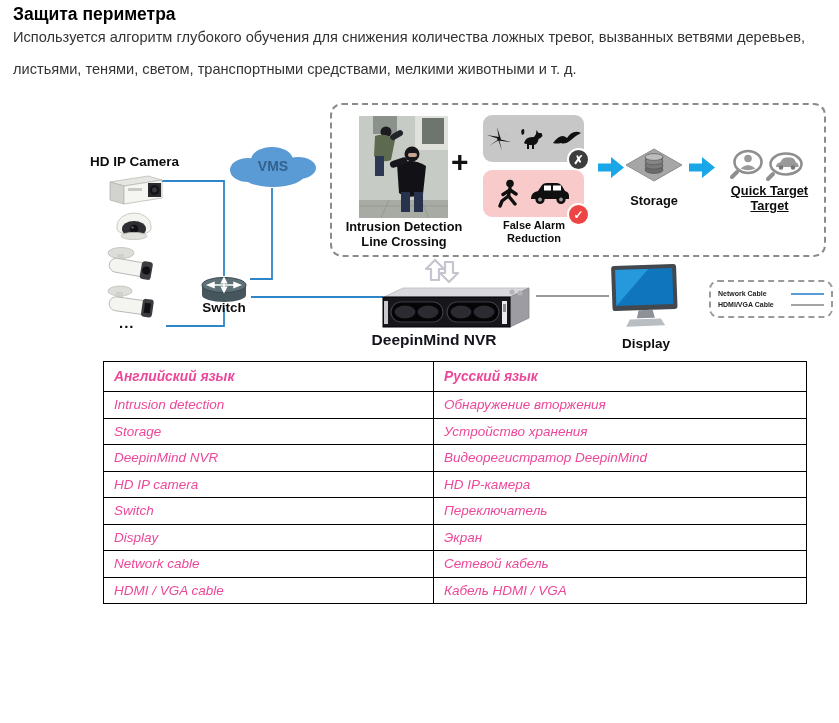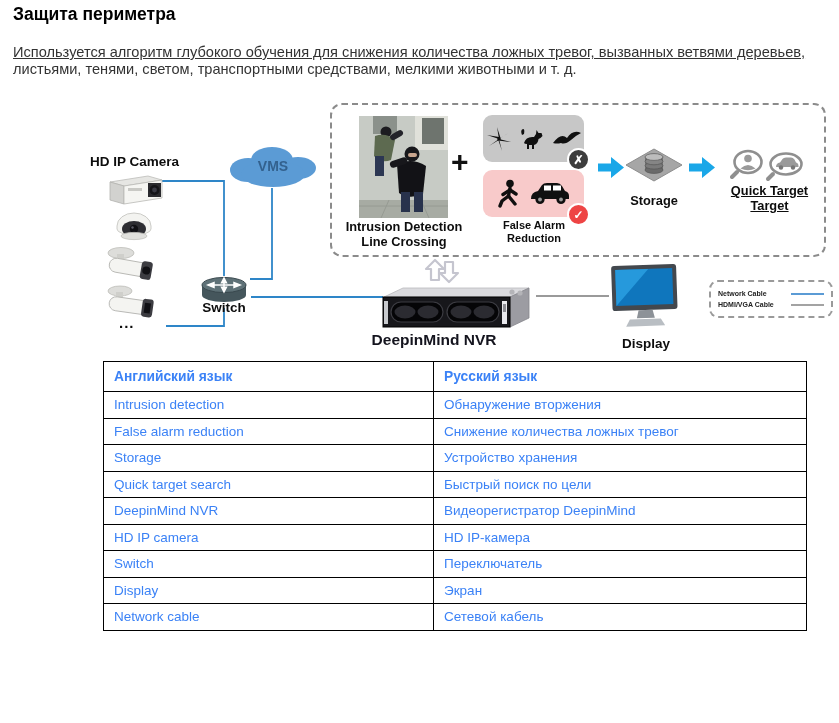--- a/index.html
+++ b/index.html
@@ -9,21 +9,21 @@
     font-family:"Liberation Sans", sans-serif; color:#1a1a1a;
   }
   .abs { position:absolute; }
   .lbl { font-weight:bold; color:#0d0d0d; line-height:1.2; }
   .ctr { text-align:center; }
   .nowrap { white-space:nowrap; }
 
   
   #page-title { left:13px; top:4px; font-size:17.5px; font-weight:bold; color:#000; }
   .intro { left:13px; font-size:14.6px; color:#333; }
-  #intro-1 { top:44px;text-decoration:underline; } #intro-2 { top:61px; }
+  #intro-1 { top:29px; } #intro-2 { top:61px; }
 
   
   #wires { left:0; top:0; width:839px; height:723px; pointer-events:none; }
 
   
   #cam-label   { left:90px;  top:154px; font-size:13.5px; }
   #cam-box     { left:106px; top:173px; }
   #cam-dome    { left:112px; top:209px; }
   #cam-bullet1 { left:103px; top:244px; }
   #cam-bullet2 { left:103px; top:283px; }
@@ -75,21 +75,21 @@
   .legend-row { display:flex; align-items:center; justify-content:space-between; }
   .legend-txt { font-size:7px; font-weight:bold; color:#222; white-space:nowrap; }
   .legend-line { width:33px; height:0; border-top:2px solid; }
   #legend-net-line  { border-color:#5b9bd5; }
   #legend-hdmi-line { border-color:#a3a3a3; }
 
   
   #ttable {
     position:absolute; left:103px; top:361px; width:703px;
     border-collapse:collapse; table-layout:fixed;
-    font-size:13.5px; color:#3b82f6;
+    font-size:13.5px; color:#ec4899;font-style:italic;
   }
   #ttable th, #ttable td {
     border:1px solid #000; text-align:left; padding:0 0 0 10px; height:26.5px; vertical-align:middle;
   }
   #ttable th { font-weight:bold; height:30px; font-size:13.8px; }
   #ttable col.c1 { width:330px; } #ttable col.c2 { width:373px; }
 </style>
 </head>
 <body>
 
@@ -357,45 +357,41 @@
         <th>Английский язык</th>
         <th>Русский язык</th>
       </tr>
     </thead>
     <tbody>
       <tr>
         <td>Intrusion detection</td>
         <td>Обнаружение вторжения</td>
       </tr>
       <tr>
-        <td>False alarm reduction</td>
-        <td>Снижение количества ложных тревог</td>
-      </tr>
-      <tr>
         <td>Storage</td>
         <td>Устройство хранения</td>
       </tr>
       <tr>
-        <td>Quick target search</td>
-        <td>Быстрый поиск по цели</td>
-      </tr>
-      <tr>
         <td>DeepinMind NVR</td>
         <td>Видеорегистратор DeepinMind</td>
       </tr>
       <tr>
         <td>HD IP camera</td>
         <td>HD IP-камера</td>
       </tr>
       <tr>
         <td>Switch</td>
         <td>Переключатель</td>
       </tr>
       <tr>
         <td>Display</td>
         <td>Экран</td>
       </tr>
       <tr>
         <td>Network cable</td>
         <td>Сетевой кабель</td>
       </tr>
+      <tr>
+        <td>HDMI / VGA cable</td>
+        <td>Кабель HDMI / VGA</td>
+      </tr>
     </tbody>
   </table>
 
 </body></html>

